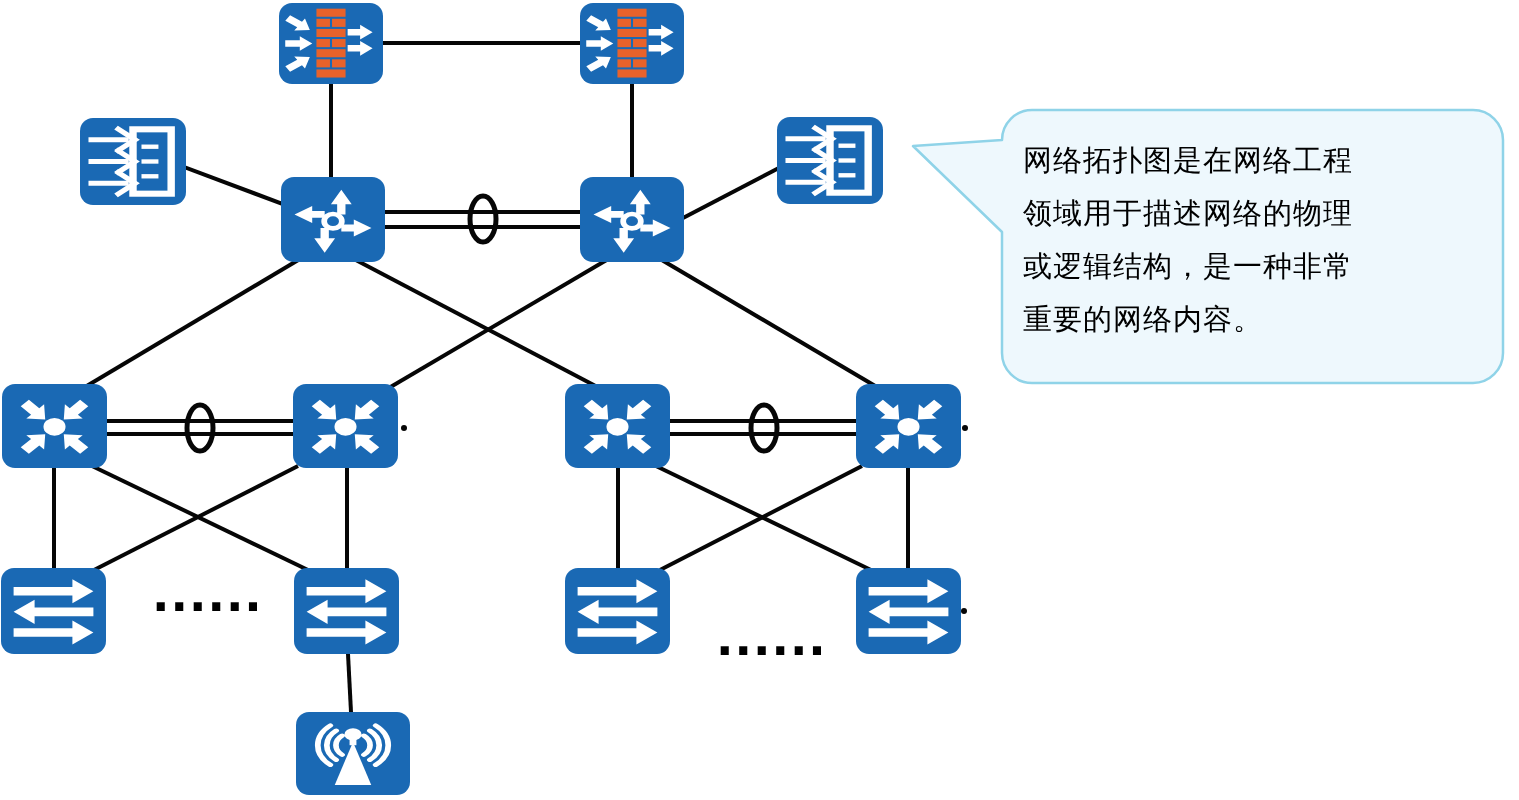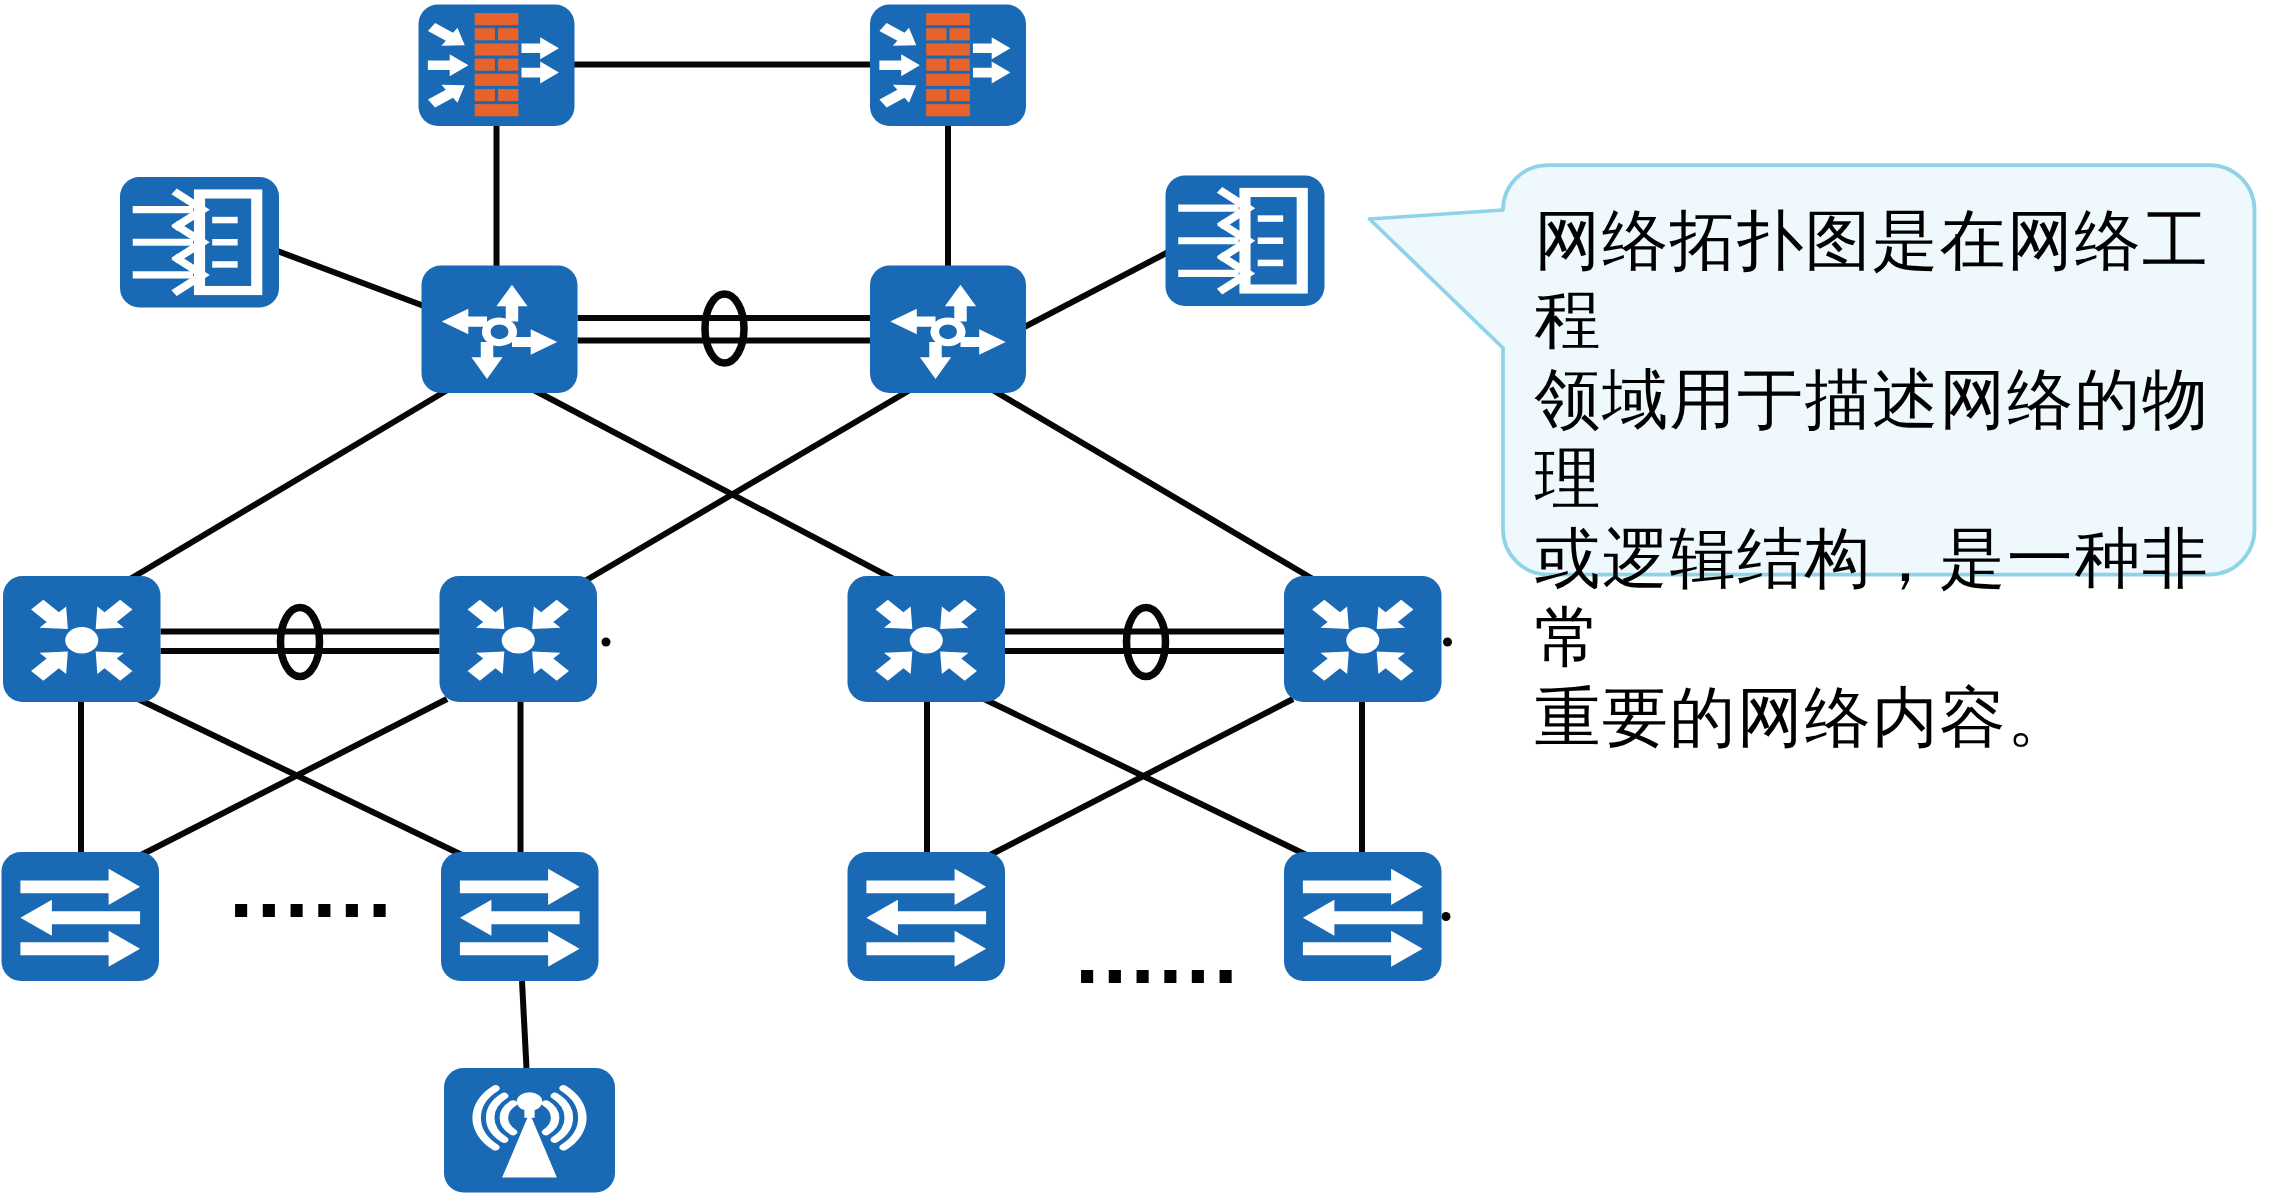--- a/index.html
+++ b/index.html
@@ -4,21 +4,21 @@
 <style>
   *{margin:0;padding:0;box-sizing:border-box}
   html,body{background:#fff}
   body{font-family:"DejaVu Sans","Liberation Sans",sans-serif}
   .canvas{position:relative;width:1519px;height:800px;background:#fff;overflow:hidden}
   #wires{position:absolute;left:0;top:0;width:1519px;height:800px}
   .node{position:absolute;background:var(--node-blue,#1a69b4);border-radius:13px}
   .node svg{display:block;width:100%;height:100%}
   .callout-text{
     position:absolute;left:1023px;top:134px;width:470px;
-    font-size:44px;line-height:53px;color:#000;font-weight:500;
+    font-size:29px;line-height:53px;color:#000;font-weight:500;
     white-space:pre-line;letter-spacing:1px;
   }
   .dots{position:absolute;font-weight:900;color:#000;font-size:46px;line-height:40px;letter-spacing:1px}
   #dots-left{left:152px;top:575px}
   #dots-right{left:716px;top:619px}
   .bubble{fill:var(--callout-fill,#edf8fc);stroke:var(--callout-border,#8fd3e8);stroke-width:2.5;stroke-linejoin:round}
 </style>
 </head>
 <body>
 

